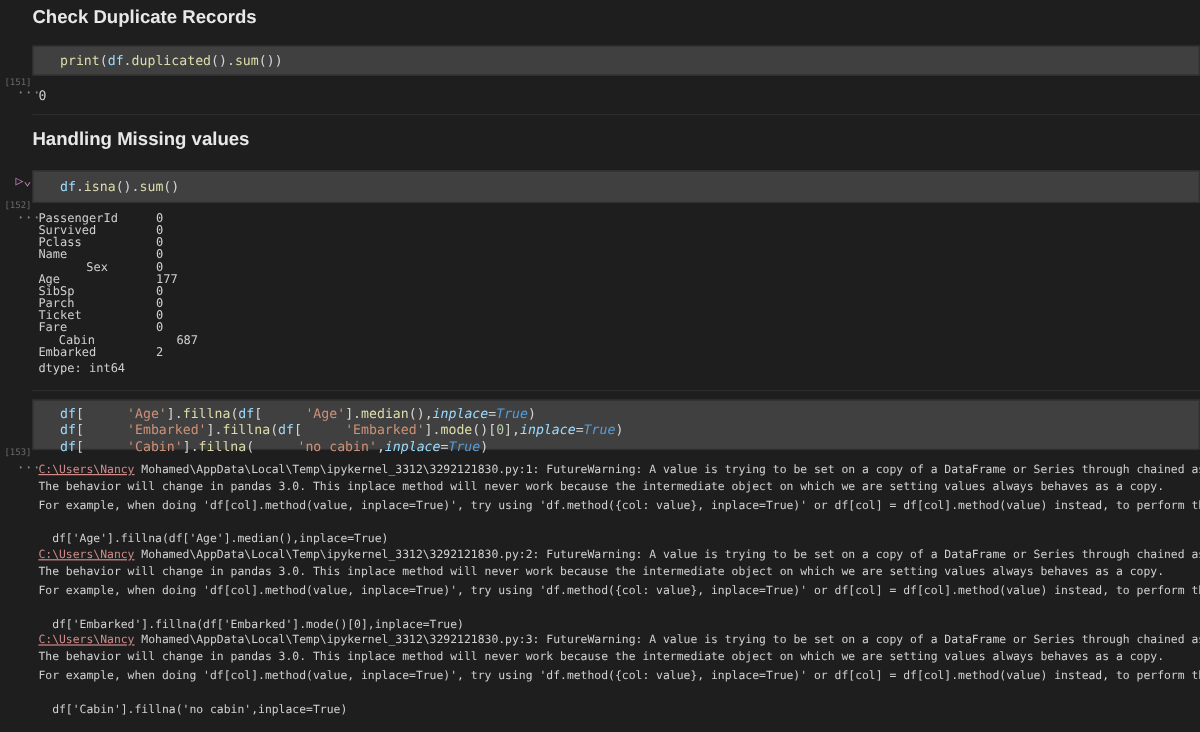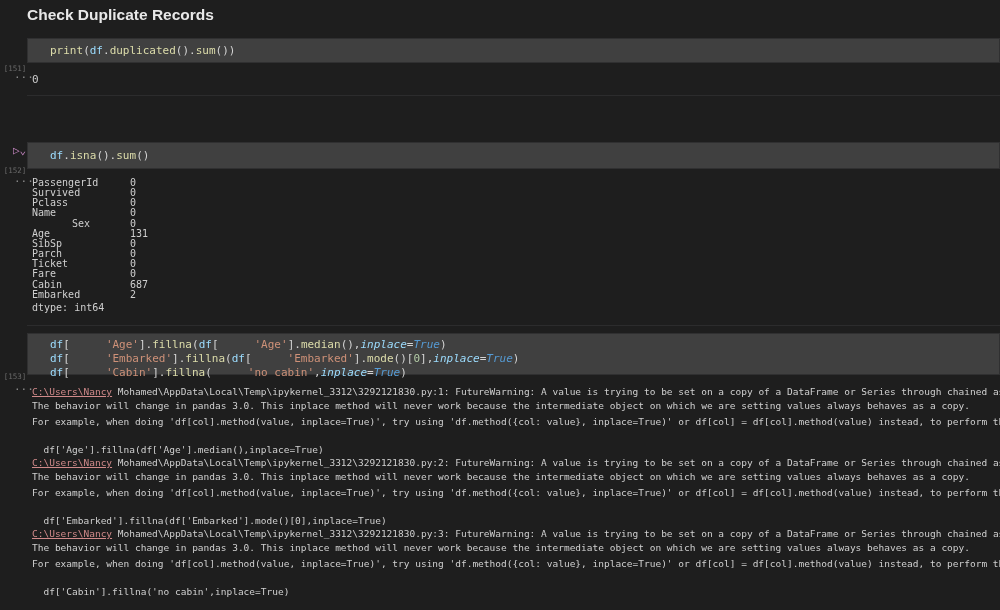--- a/index.html
+++ b/index.html
@@ -130,40 +130,41 @@
 
   <div class="code-cell" style="top:38px; height:25px;">
     <div class="code-line" style="padding-top:5px;"><span class="tk-fn">print</span><span class="tk-plain">(</span><span class="tk-var">df</span><span class="tk-plain">.</span><span class="tk-fn">duplicated</span><span class="tk-plain">().</span><span class="tk-fn">sum</span><span class="tk-plain">())</span></div>
   </div>
   <div class="gutter" style="top:64px;">[151]</div>
   <div class="dots" style="top:71px;">···</div>
   <div class="out" style="top:73px;">0</div>
 
   <div class="sep" style="top:95px;"></div>
 
+  <div class="md-heading h-missing">Handling Missing values</div>
 
   <div class="runarrow" style="top:144px;">▷⌄</div>
   <div class="code-cell" style="top:142px; height:27px;">
     <div class="code-line" style="padding-top:6px;"><span class="tk-var">df</span><span class="tk-plain">.</span><span class="tk-fn">isna</span><span class="tk-plain">().</span><span class="tk-fn">sum</span><span class="tk-plain">()</span></div>
   </div>
   <div class="gutter" style="top:166px;">[152]</div>
   <div class="dots" style="top:175px;">···</div>
 
   <div class="isna-table">
     <div class="isna-row"><span style="display:inline-block;width:98px;">PassengerId</span><span>0</span></div>
     <div class="isna-row"><span style="display:inline-block;width:98px;">Survived</span><span>0</span></div>
     <div class="isna-row"><span style="display:inline-block;width:98px;">Pclass</span><span>0</span></div>
     <div class="isna-row"><span style="display:inline-block;width:98px;">Name</span><span>0</span></div>
     <div class="isna-row"><span style="display:inline-block;width:98px;text-align:center;">Sex</span><span>0</span></div>
-    <div class="isna-row"><span style="display:inline-block;width:98px;">Age</span><span>131</span></div>
+    <div class="isna-row"><span style="display:inline-block;width:98px;">Age</span><span>177</span></div>
     <div class="isna-row"><span style="display:inline-block;width:98px;">SibSp</span><span>0</span></div>
     <div class="isna-row"><span style="display:inline-block;width:98px;">Parch</span><span>0</span></div>
     <div class="isna-row"><span style="display:inline-block;width:98px;">Ticket</span><span>0</span></div>
     <div class="isna-row"><span style="display:inline-block;width:98px;">Fare</span><span>0</span></div>
-    <div class="isna-row"><span style="display:inline-block;width:98px;">Cabin</span><span>687</span></div>
+    <div class="isna-row"><span style="display:inline-block;width:98px;margin-left:17px;">Cabin</span><span>687</span></div>
     <div class="isna-row"><span style="display:inline-block;width:98px;">Embarked</span><span>2</span></div>
     <div class="isna-row" style="padding-top:3px;">dtype: int64</div>
   </div>
 
   <div class="sep" style="top:325px;"></div>
 
   <div class="code-cell" style="top:333px; height:42px;">
     <div class="code-line" style="padding-top:4px;"><span class="tk-var">df</span><span class="tk-plain">[</span><span class="tk-str">'Age'</span><span class="tk-plain">].</span><span class="tk-fn">fillna</span><span class="tk-plain">(</span><span class="tk-var">df</span><span class="tk-plain">[</span><span class="tk-str">'Age'</span><span class="tk-plain">].</span><span class="tk-fn">median</span><span class="tk-plain">(),</span><span class="tk-italic">inplace</span><span class="tk-plain">=</span><span class="tk-bool">True</span><span class="tk-plain">)</span></div>
     <div class="code-line"><span class="tk-var">df</span><span class="tk-plain">[</span><span class="tk-str">'Embarked'</span><span class="tk-plain">].</span><span class="tk-fn">fillna</span><span class="tk-plain">(</span><span class="tk-var">df</span><span class="tk-plain">[</span><span class="tk-str">'Embarked'</span><span class="tk-plain">].</span><span class="tk-fn">mode</span><span class="tk-plain">()[</span><span class="tk-num">0</span><span class="tk-plain">],</span><span class="tk-italic">inplace</span><span class="tk-plain">=</span><span class="tk-bool">True</span><span class="tk-plain">)</span></div>
     <div class="code-line"><span class="tk-var">df</span><span class="tk-plain">[</span><span class="tk-str">'Cabin'</span><span class="tk-plain">].</span><span class="tk-fn">fillna</span><span class="tk-plain">(</span><span class="tk-str">'no cabin'</span><span class="tk-plain">,</span><span class="tk-italic">inplace</span><span class="tk-plain">=</span><span class="tk-bool">True</span><span class="tk-plain">)</span></div>

